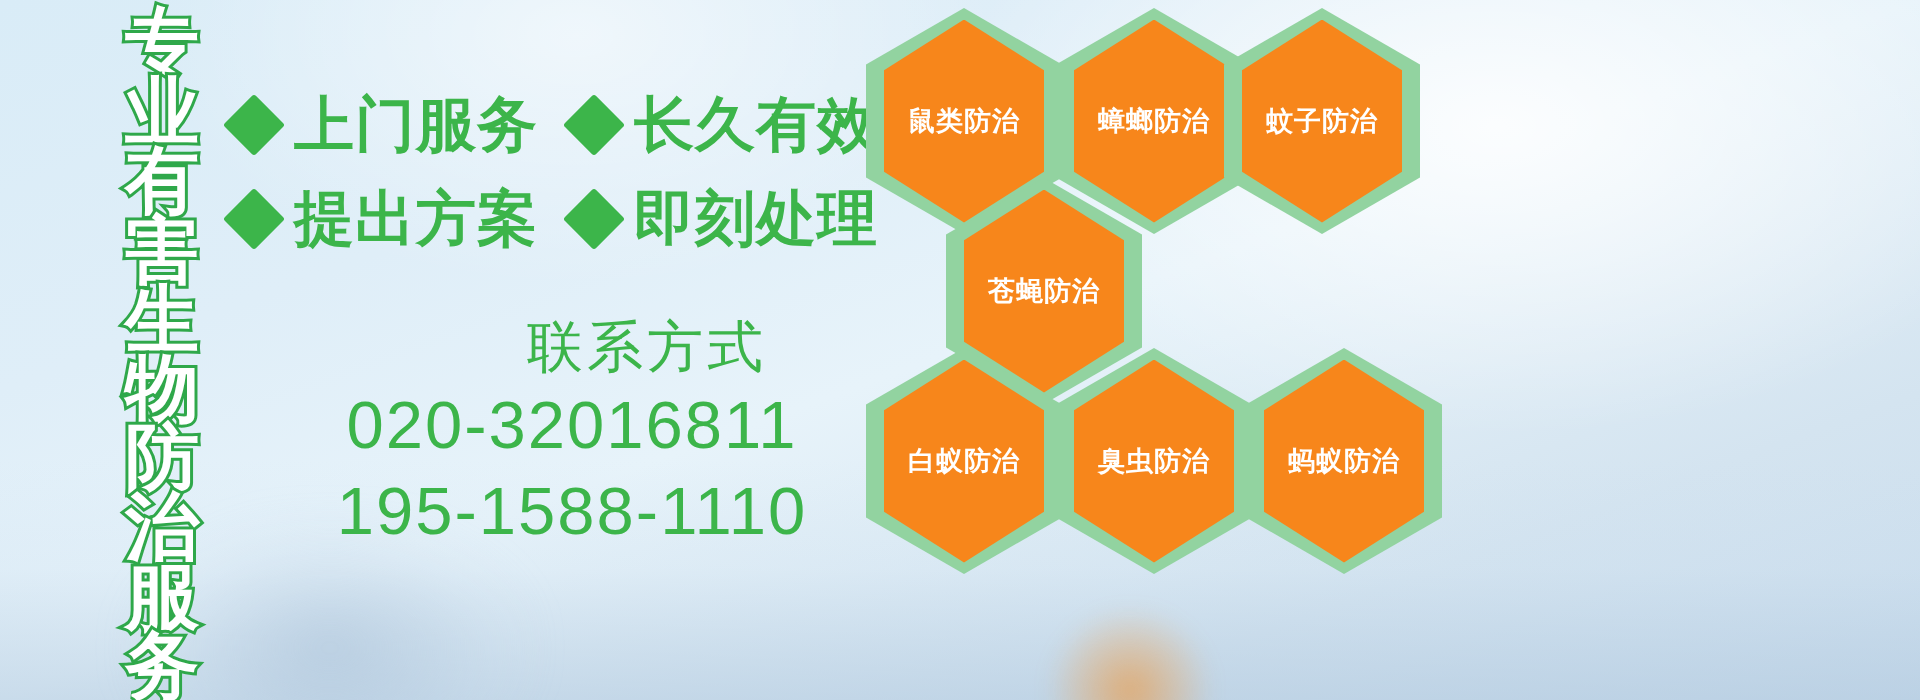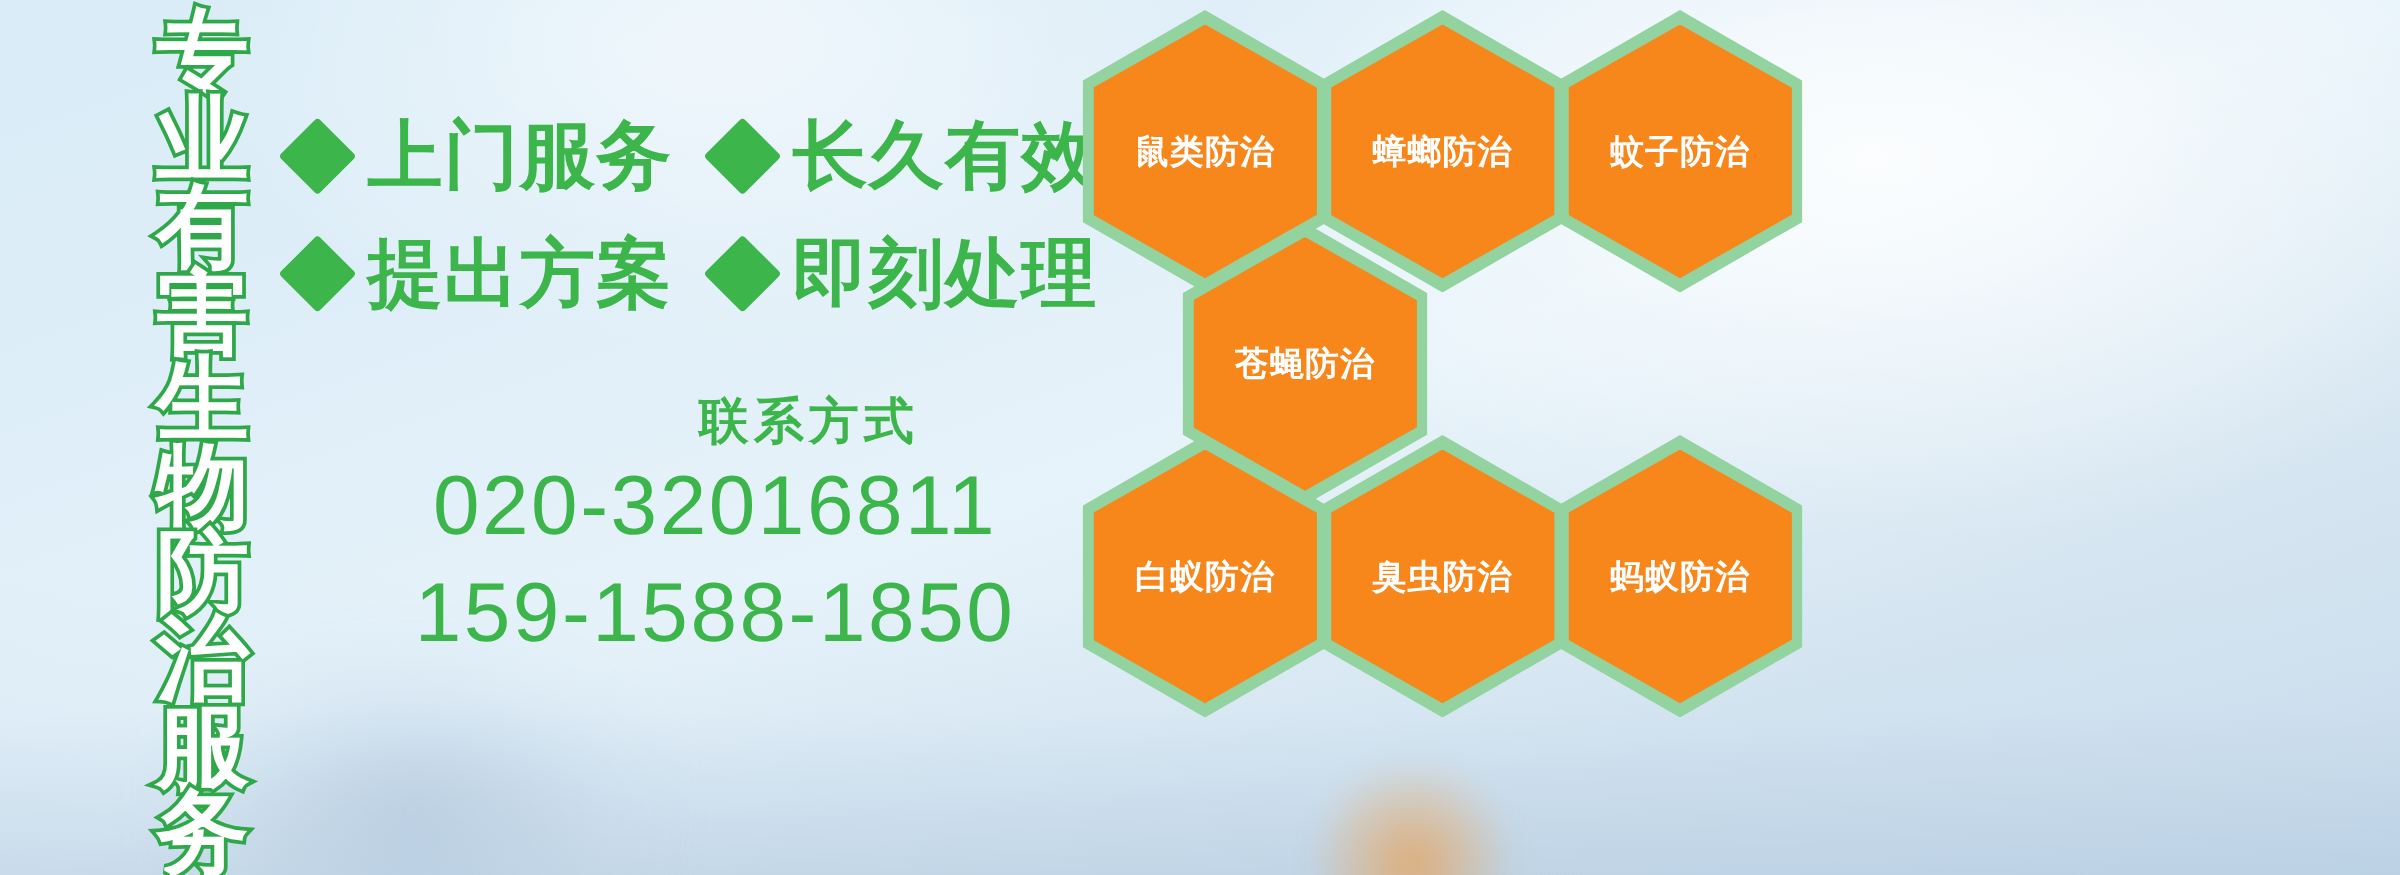--- a/index.html
+++ b/index.html
@@ -54,50 +54,50 @@
     border-radius:3px;
   }
   .feat-label{
     font-size:60px;font-weight:bold;color:#3cb54a;letter-spacing:1px;
     white-space:nowrap;line-height:1;
   }
 
   
   .contact{position:absolute;left:232px;top:312px;width:640px;text-align:center;}
   .contact-title{
-    font-size:40px;font-weight:bold;color:#3cb54a;letter-spacing:4px;
+    font-size:56px;font-weight:normal;color:#3cb54a;letter-spacing:4px;
     margin-left:190px;line-height:1.25;
   }
   .phone{
     font-size:67px;color:#3cb54a;letter-spacing:2px;line-height:1.28;
     margin-left:40px;font-weight:normal;
   }
 
   
   .hive{position:absolute;left:860px;top:0px;width:620px;height:580px;}
   .hex{
     position:absolute;width:196px;height:226px;
     clip-path:polygon(50% 0%,100% 25%,100% 75%,50% 100%,0% 75%,0% 25%);
     background:#92d3a0;
     display:flex;align-items:center;justify-content:center;
   }
   .hex-inner{
-    width:179px;height:203px;
+    width:160px;height:203px;
     clip-path:polygon(50% 0%,100% 25%,100% 75%,50% 100%,0% 75%,0% 25%);
     background:#f7861b;
     display:flex;align-items:center;justify-content:center;
   }
   .hex-label{
     color:#ffffff;font-size:27px;font-weight:bold;letter-spacing:1px;
     white-space:nowrap;line-height:1;text-align:center;
   }
   
   .hex.p0{left:6px;  top:8px;}
   .hex.p1{left:196px;top:8px;}
-  .hex.p2{left:386px;top:8px;}
+  .hex.p2{left:364px;top:8px;}
   .hex.p3{left:86px;top:178px;}
   .hex.p4{left:291px;top:178px;}
   .hex.p5{left:6px;  top:348px;}
   .hex.p6{left:196px;top:348px;}
   .hex.p7{left:386px;top:348px;}
 </style>
 </head>
 <body>
 
 <div class="banner">
@@ -138,21 +138,21 @@
       <div class="feat-item">
         <div class="diamond"></div>
         <div class="feat-label">即刻处理</div>
       </div>
     </div>
   </div>
 
   <div class="contact">
     <div class="contact-title">联系方式</div>
     <div class="phone">020-32016811</div>
-    <div class="phone">159-1588-1850</div>
+    <div class="phone">195-1588-1110</div>
   </div>
 
   <div class="hive">
     <div class="hex p0">
       <div class="hex-inner">
         <div class="hex-label">鼠类防治</div>
       </div>
     </div>
     <div class="hex p1">
       <div class="hex-inner">

